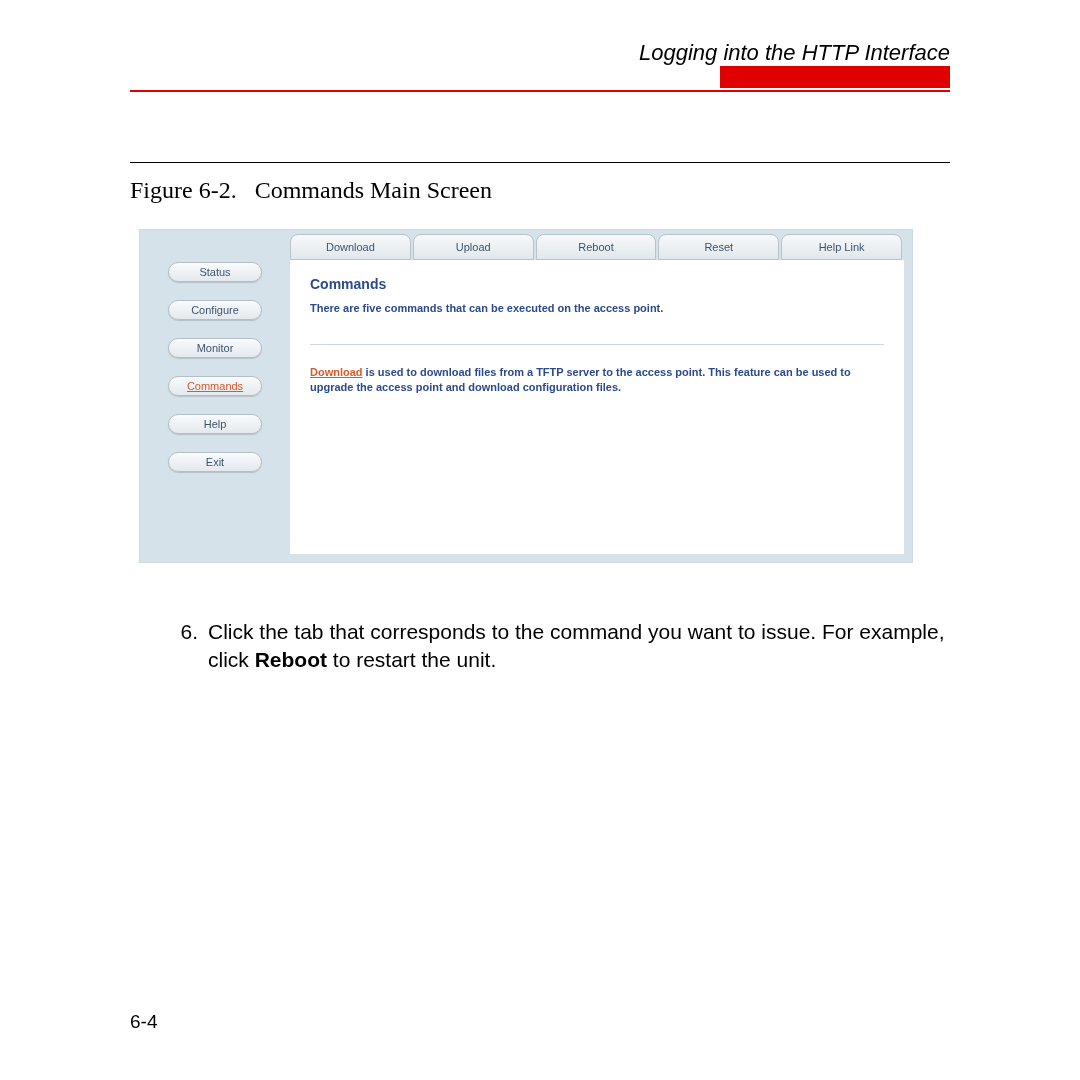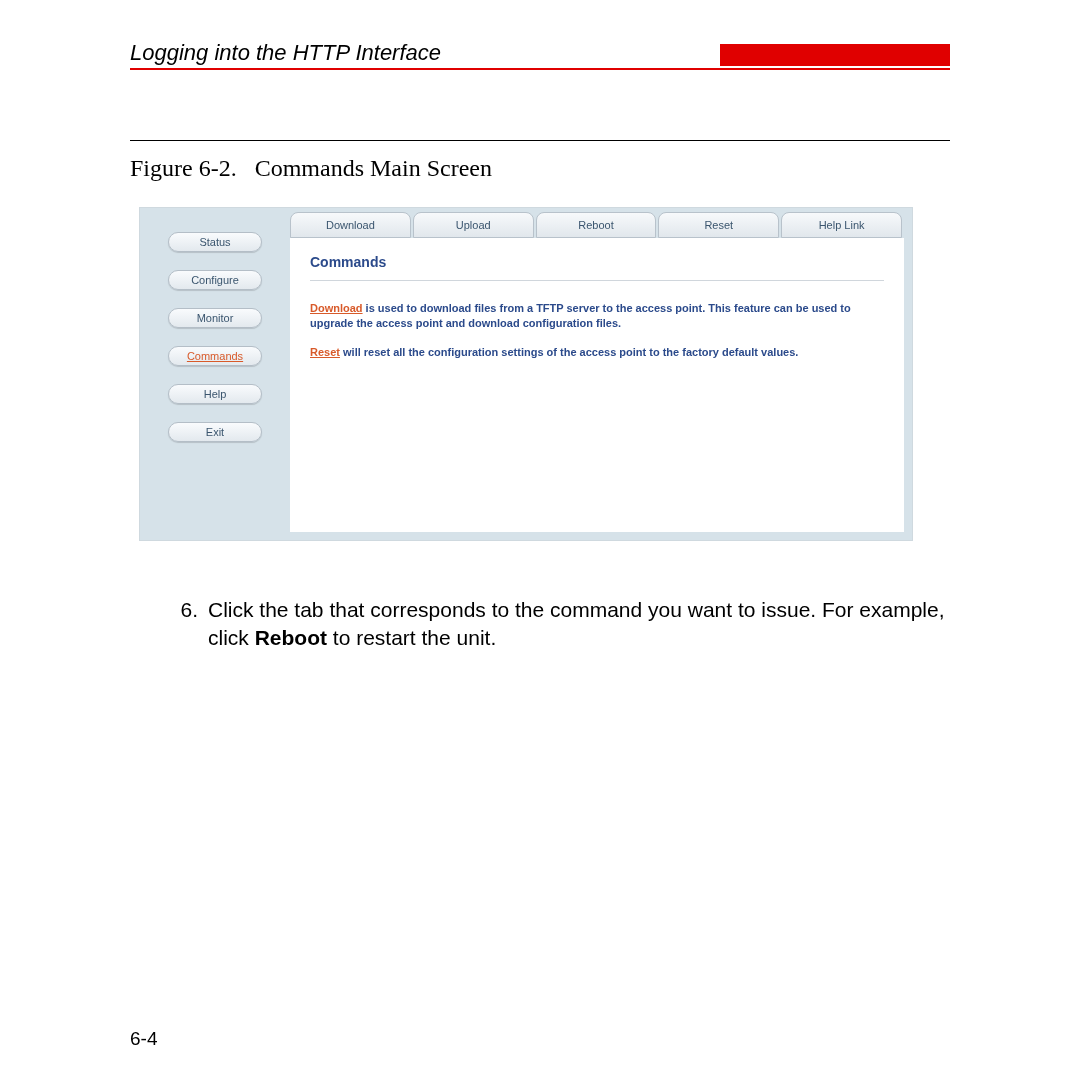--- a/index.html
+++ b/index.html
@@ -13,20 +13,21 @@
   }
   .page {
     padding: 40px 130px 0 130px;
   }
   .header-row {
     display: flex;
     align-items: flex-end;
     justify-content: space-between;
     border-bottom: 2px solid #e00000;
     padding-bottom: 2px;
+    flex-direction: column;
   }
   .header-title {
     font-style: italic;
     font-size: 22px;
     color: #000;
   }
   .red-bar {
     width: 230px;
     height: 22px;
     background: #e00000;
@@ -83,21 +84,21 @@
     border-top-right-radius: 4px;
     z-index: -1;
   }
   .ss-sidebar {
     position: absolute;
     left: 0;
     top: 0;
     width: 150px;
     bottom: 0;
     background: #d6e2e9;
-    padding-top: 24px;
+    padding-top: 32px;
   }
   .ss-btn {
     width: 92px;
     margin: 0 auto 18px auto;
     background: linear-gradient(#f9fbfd, #e3e9ee);
     border: 1px solid #b4bec7;
     border-radius: 10px;
     font-size: 11px;
     color: #3a556e;
     text-align: center;
@@ -156,21 +157,21 @@
     text-align: right;
     padding-right: 10px;
   }
   .step-body {
     flex: 1;
   }
   .footer {
     position: absolute;
     left: 130px;
     right: 130px;
-    bottom: 30px;
+    bottom: 47px;
     display: flex;
     justify-content: space-between;
     font-size: 19px;
   }
 </style>
 </head>
 <body>
 
 <div class="page">
   <div class="header-row">
@@ -194,24 +195,24 @@
       </div>
     <div class="ss-tabs" id="ss-tabs">
         <div class="ss-tab">Download</div>
         <div class="ss-tab">Upload</div>
         <div class="ss-tab">Reboot</div>
         <div class="ss-tab">Reset</div>
         <div class="ss-tab">Help Link</div>
       </div>
     <div class="ss-content">
       <div class="ss-h">Commands</div>
+      <div class="ss-intro">There are five commands that can be executed on the access point.</div>
       <div class="ss-hr"></div>
       <div id="ss-items">
           <div class="ss-p"><span class="ss-link">Download</span><span> is used to download files from a TFTP server to the access point. This feature can be used to upgrade the access point and download configuration files.</span></div>
-          <div class="ss-p"><span class="ss-link">Reset</span><span> will reset all the configuration settings of the access point to the factory default values.</span></div>
         </div>
     </div>
   </div>
 
   <div class="step">
     <div class="step-num">6.</div>
     <div class="step-body">
       <span>Click the tab that corresponds to the command you want to issue. For example, click </span><b>Reboot</b><span> to restart the unit.</span>
     </div>
   </div>

